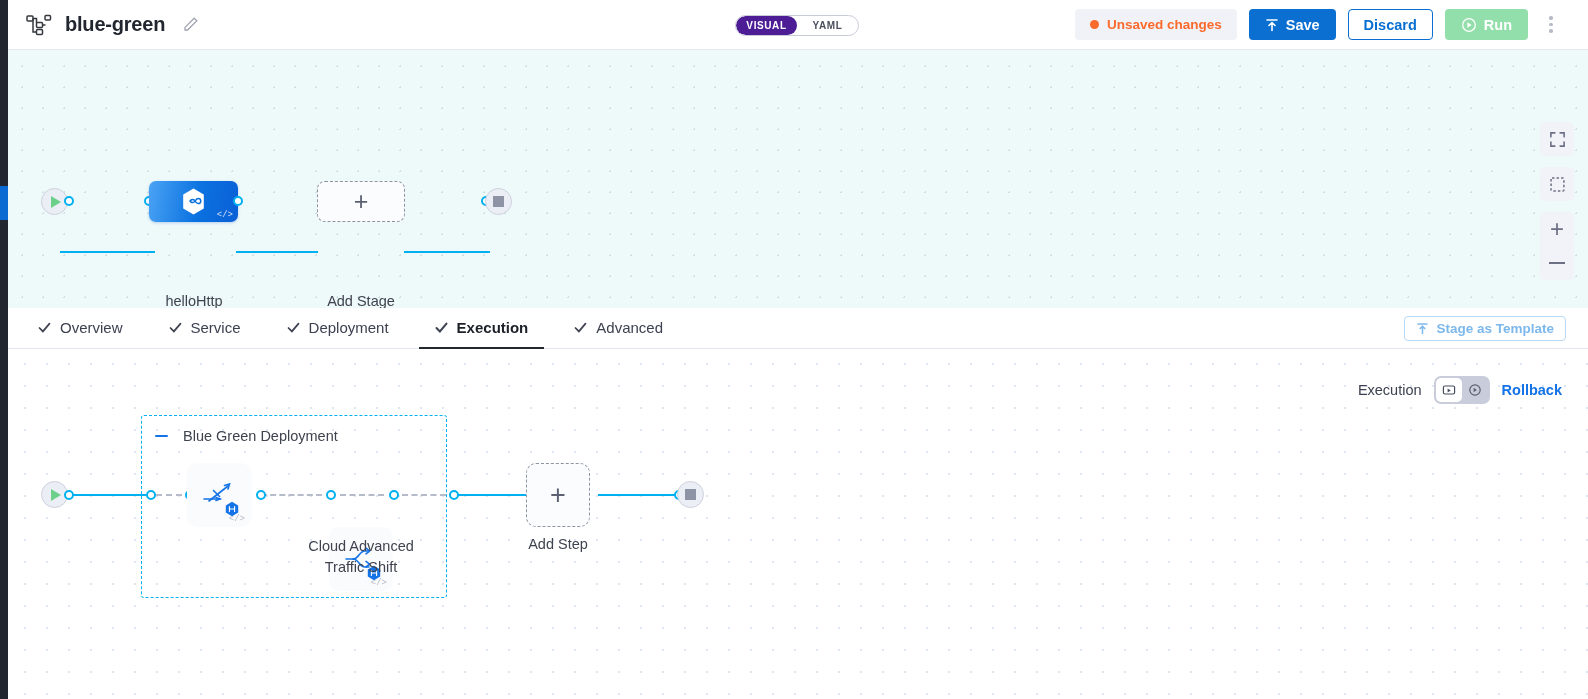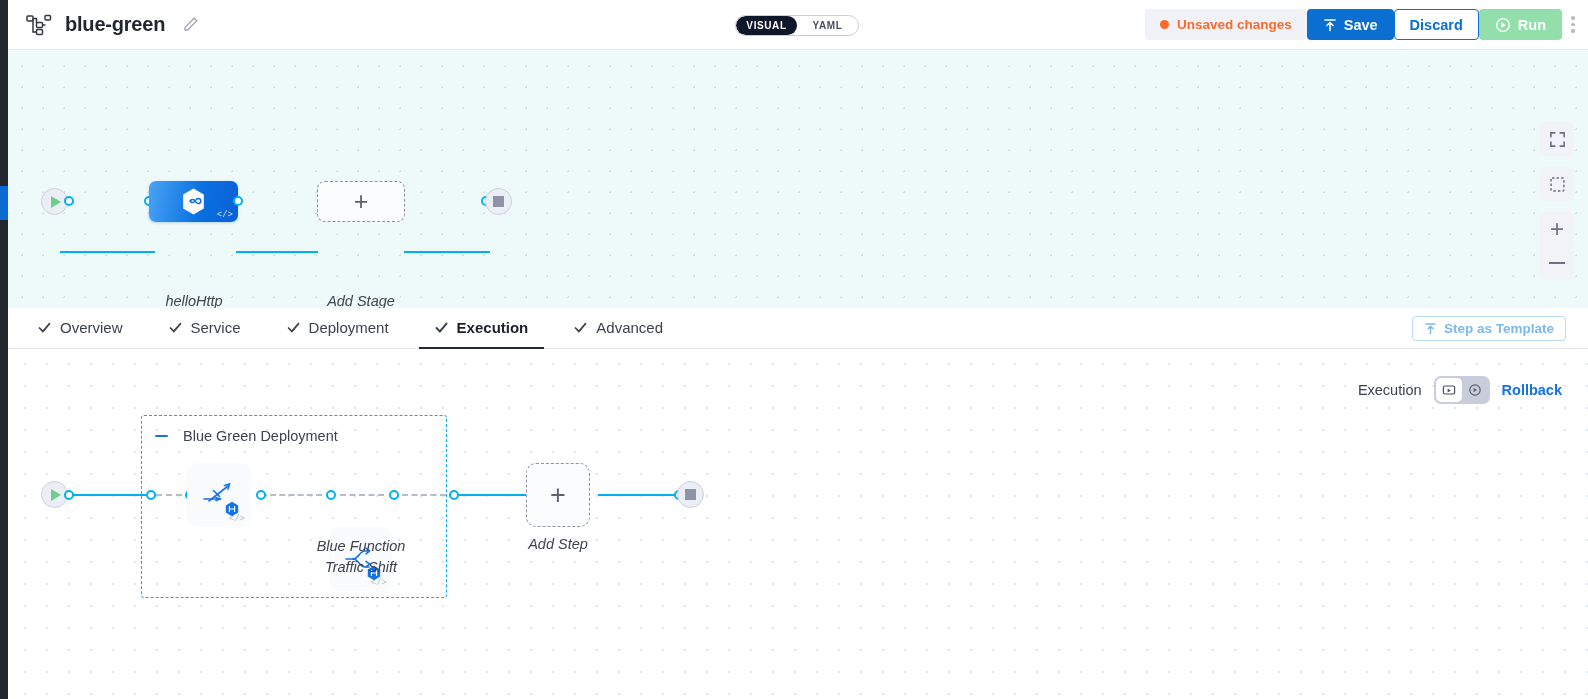--- a/index.html
+++ b/index.html
@@ -42,26 +42,26 @@
     height: 21px; width: 124px;
     border: 1px solid #c8ccd8; border-radius: 11px;
     background: #ffffff; display: flex; align-items: center;
     overflow: hidden;
   }
   .vy-opt {
     flex: 1; height: 100%; display: flex; align-items: center; justify-content: center;
     font-size: 10px; font-weight: bold; letter-spacing: 0.6px;
     color: #4a4f5c; border-radius: 11px;
   }
-  .vy-opt.on { background: #0f172a; color: #ffffff; }
+  .vy-opt.on { background: #4c1d95; color: #ffffff; }
 
   
   .hdr-right {
     position: absolute; right: 0; top: 0; height: 49px;
-    display: flex; align-items: center; gap: 0; padding-right: 4px;
+    display: flex; align-items: center; gap: 12px; padding-right: 26px;
   }
   .unsaved-chip {
     display: flex; align-items: center; gap: 8px;
     height: 31px; padding: 0 15px; border-radius: 4px;
     background: #f1f2f7; color: #f96a2c;
     font-size: 13.5px; font-weight: bold; white-space: nowrap;
   }
   .dot-orange { width: 9px; height: 9px; border-radius: 50%; background: #f96a2c; display:block; }
   .btn {
     height: 31px; display: flex; align-items: center; gap: 7px;
@@ -190,21 +190,21 @@
   .add-node-sq {
     width: 64px; height: 64px; border-radius: 10px;
     border: 1.6px dashed #8e93a4; background: #fbfcfe;
     display: flex; align-items: center; justify-content: center;
     color: #5c6172; font-size: 27px; font-weight: 300; line-height: 1;
     cursor: pointer;
   }
 
   .node-caption {
     position: absolute; text-align: center; font-size: 14.5px;
-    color: #3f434f; line-height: 21px; white-space: pre-line; font-style: italic;
+    color: #3f434f; line-height: 21px; white-space: pre-line;
   }
 
   .step-node {
     width: 64px; height: 64px; border-radius: 10px;
     background: #fafbfd; position: relative;
     display: flex; align-items: center; justify-content: center;
     cursor: pointer;
   }
   .step-node svg.glyph { width: 36px; height: 30px; display: block; }
   .type-badge {
@@ -389,21 +389,21 @@
         </svg>
       <span>Advanced</span>
     </div>
 
     <div class="save-template">
       <span>
         <svg viewBox="0 0 13 13" fill="none" stroke="currentColor" stroke-width="1.5" stroke-linecap="round">
           <path d="M2 2h9M6.5 11.5V4.2M6.5 4.2L4.2 6.6M6.5 4.2l2.3 2.4"></path>
         </svg>
       </span>
-      <span>Step as Template</span>
+      <span>Stage as Template</span>
     </div>
   </div>
 
   <div class="canvas-bottom">
 
     <div class="exec-row">
       <span class="exec-label">Execution</span>
       <div class="seg">
         <div class="seg-btn on">
           <svg viewBox="0 0 14 14" fill="none" stroke="currentColor" stroke-width="1.2">
@@ -478,21 +478,21 @@
       </span>
       <span class="type-badge">
         <svg viewBox="0 0 16 16" fill="none">
           <path d="M8 0.8l6.2 3.6v7.2L8 15.2 1.8 11.6V4.4z" fill="#1473e6"></path>
           <path d="M5.4 5.6v4.8M10.6 5.6v4.8M5.4 8h5.2" stroke="#ffffff" stroke-width="1.1" stroke-linecap="round"></path>
         </svg>
       </span>
       <span class="code-badge-dark">&lt;/&gt;</span>
     </div>
     <div class="port node-abs" style="left:381px; top:141px;"></div>
-    <div class="node-caption" style="left:283px; top:187px; width:140px;">Blue Function
+    <div class="node-caption" style="left:283px; top:187px; width:140px;">Cloud Advanced
 Traffic Shift</div>
 
     <div class="add-node-sq node-abs" style="left:518px; top:114px;">
       <span>+</span>
     </div>
     <div class="node-caption" style="left:480px; top:185px; width:140px;">Add Step</div>
 
     <div class="port node-abs" style="left:666px; top:141px;"></div>
     <div class="endcap node-abs" style="left:669px; top:132px;">
       <span class="sq-stop"></span>

